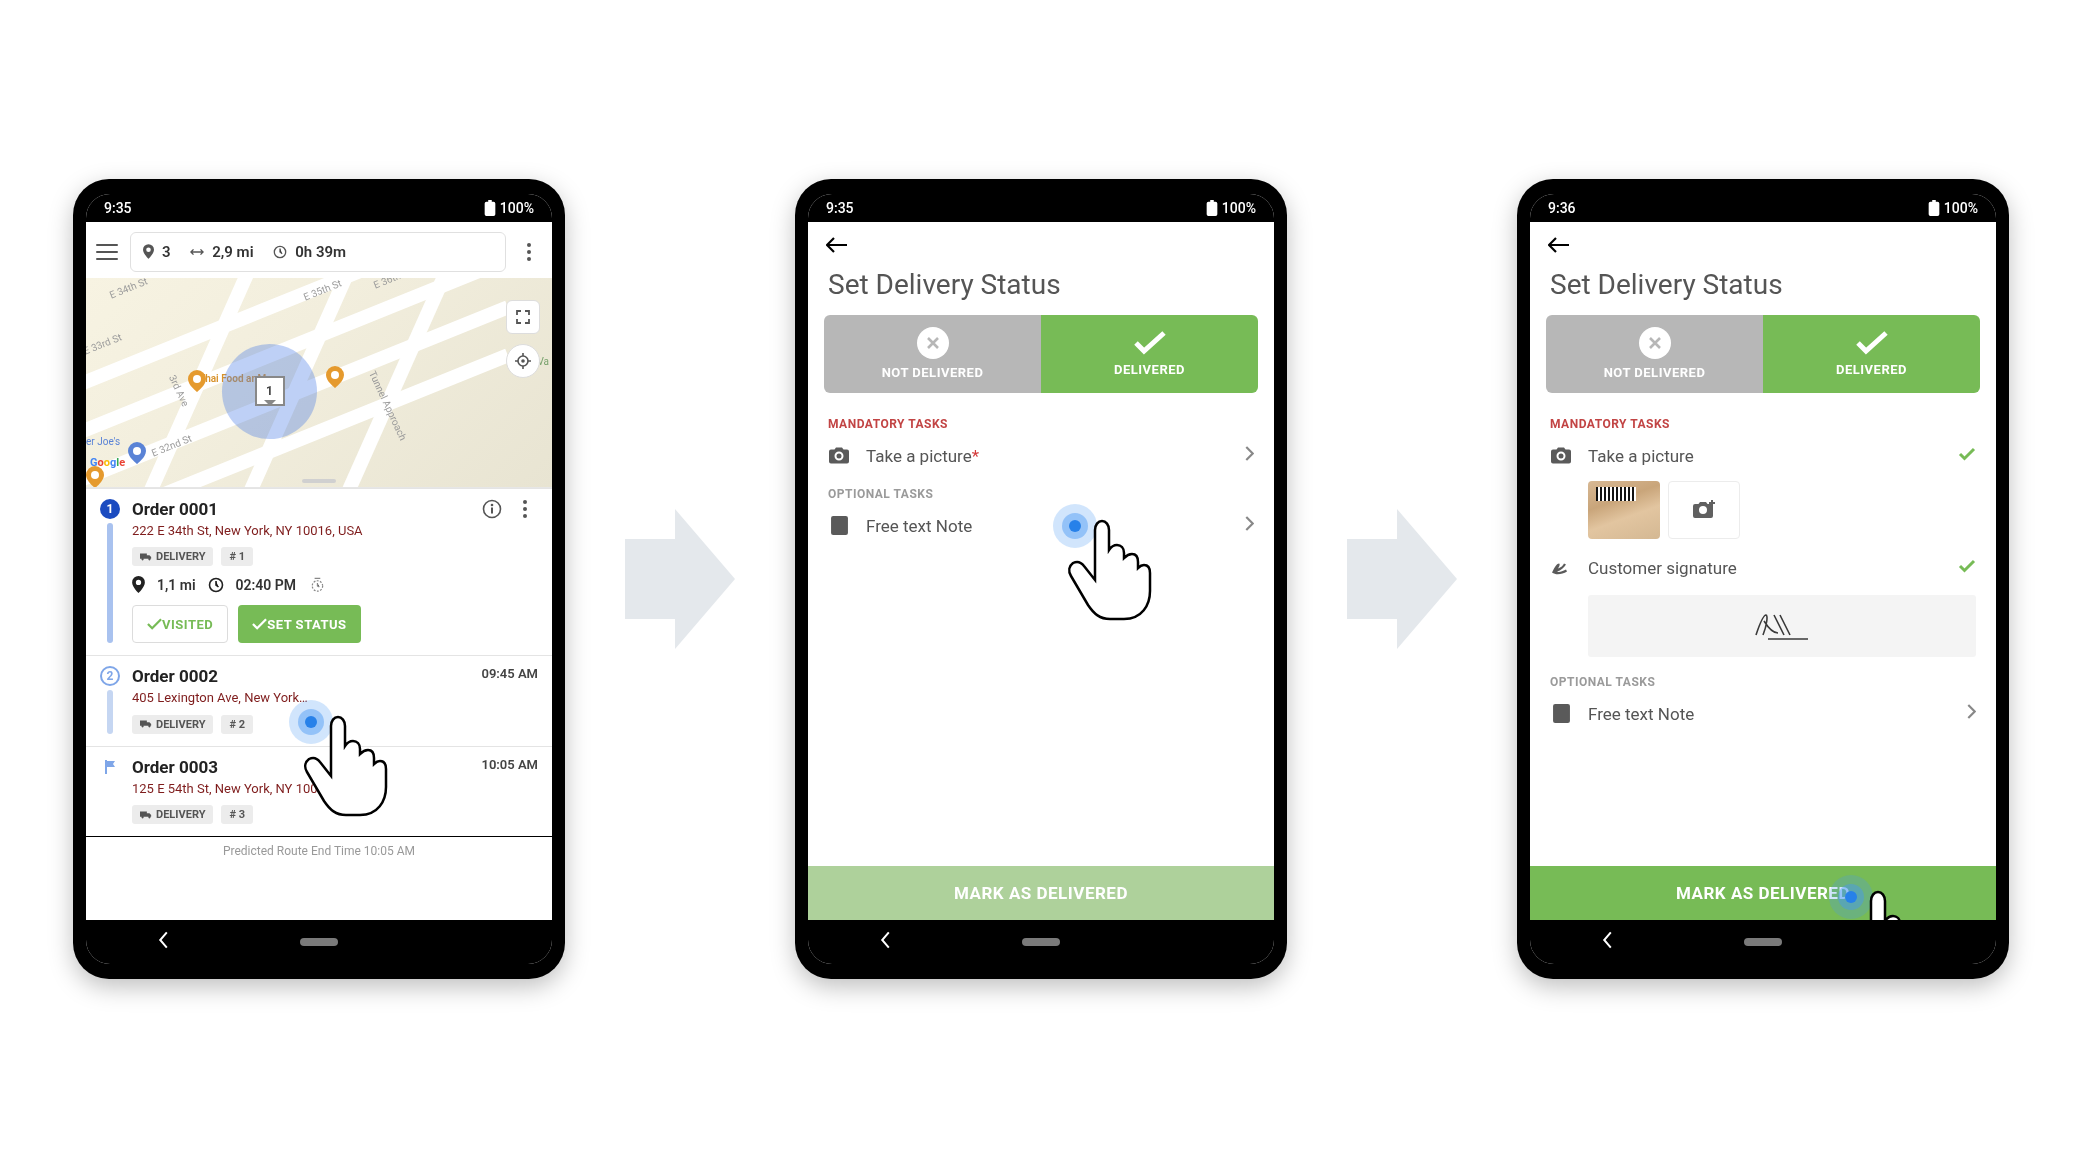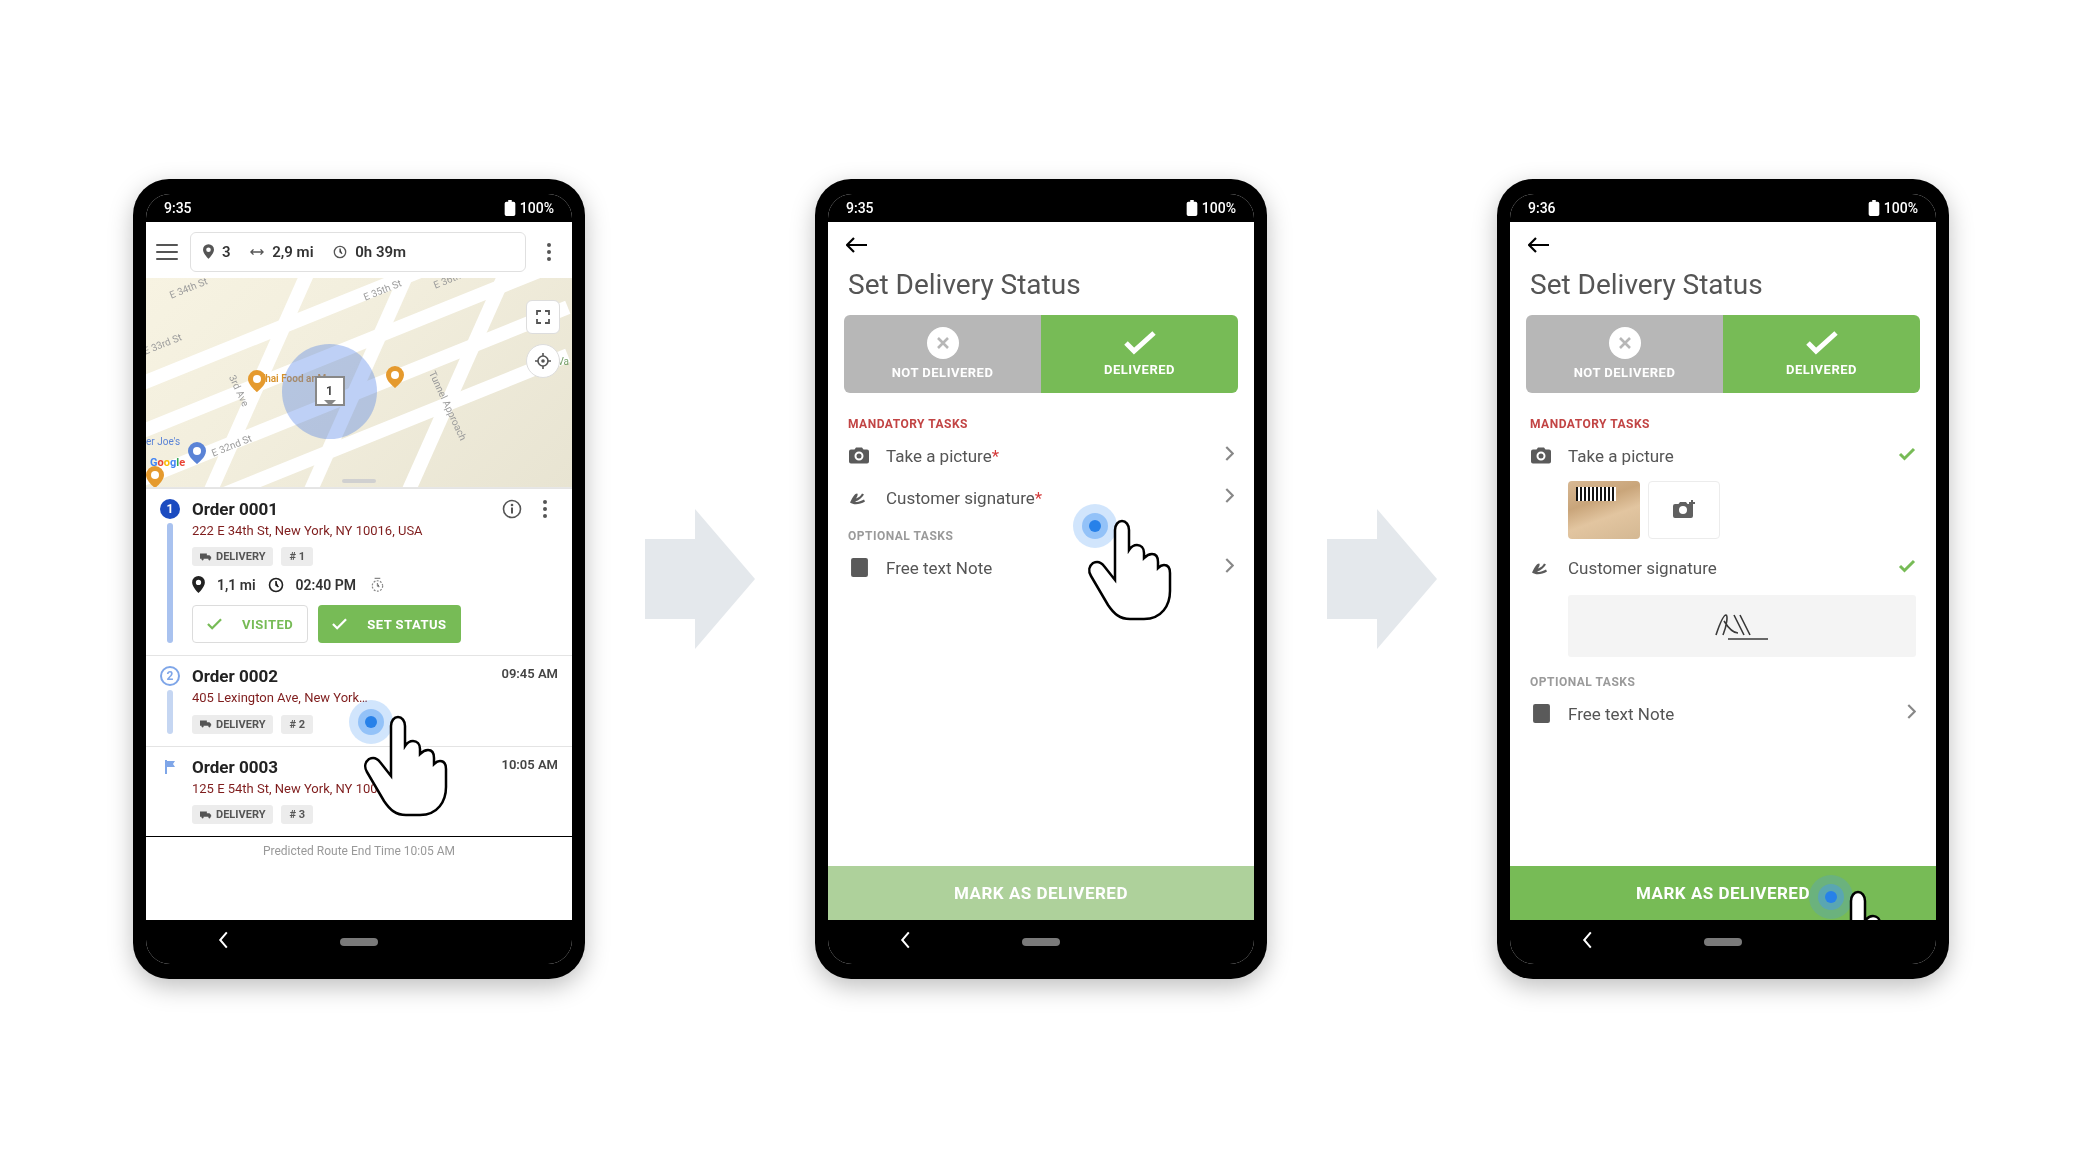--- a/index.html
+++ b/index.html
@@ -12,21 +12,21 @@
     --gray-mid:#808080;
     --text:#444;
     --text-light:#7a7a7a;
     --red:#d43c3c;
     --blue:#2c5fcd;
     --blue-badge:#1b4bc0;
     --touch-blue:#0d6fe0;
   }
   *{box-sizing:border-box;font-family:-apple-system,BlinkMacSystemFont,"Segoe UI",Roboto,Helvetica,Arial,sans-serif;}
   body{margin:0;background:#fff;display:flex;align-items:center;justify-content:center;gap:60px;padding:40px 20px;min-height:1157px;}
-  .phone{width:452px;height:800px;background:#000;border-radius:36px;padding:15px 13px;position:relative;box-shadow:0 8px 24px rgba(0,0,0,.25);flex-shrink:0;}
+  .phone{width:492px;height:800px;background:#000;border-radius:36px;padding:15px 13px;position:relative;box-shadow:0 8px 24px rgba(0,0,0,.25);flex-shrink:0;}
   .screen{width:100%;height:100%;background:#fff;border-radius:24px;overflow:hidden;display:flex;flex-direction:column;position:relative;}
   
   .statusbar{background:#000;color:#fff;height:28px;display:flex;align-items:center;justify-content:space-between;padding:0 18px;font-size:14px;font-weight:500;}
   .statusbar .right{display:flex;align-items:center;gap:4px;}
   .battery{width:12px;height:16px;display:inline-block;}
   .battery svg{display:block;}
   
   .navbar{background:#000;height:44px;display:flex;align-items:center;justify-content:center;position:relative;}
   .nav-back{position:absolute;left:72px;color:#fff;}
   .nav-home{width:38px;height:8px;background:#7a7a7a;border-radius:4px;}
@@ -69,21 +69,21 @@
   .stop-main{flex:1;}
   .stop-head{display:flex;justify-content:space-between;align-items:flex-start;}
   .stop-title{font-size:17px;font-weight:700;color:#222;}
   .stop-addr{font-size:13px;color:#7f1d1d;margin-top:3px;line-height:1.35;}
   .stop-time{font-size:13px;color:#444;font-weight:600;}
   .tags{display:flex;gap:8px;margin-top:8px;}
   .tag{background:#ececec;color:#555;font-size:11px;font-weight:700;border-radius:3px;padding:3px 8px;display:flex;align-items:center;gap:4px;}
   .meta{display:flex;align-items:center;gap:12px;margin-top:10px;font-size:14px;color:#333;font-weight:600;}
   .meta svg,.meta .ic{flex-shrink:0;}
   .actions{display:flex;gap:10px;margin-top:12px;}
-  .btn{height:38px;border-radius:4px;display:flex;align-items:center;justify-content:center;gap:20px;font-size:13px;font-weight:700;letter-spacing:.5px;padding:0 14px;}
+  .btn{height:38px;border-radius:4px;display:flex;align-items:center;justify-content:center;gap:0;font-size:13px;font-weight:700;letter-spacing:.5px;padding:0 14px;}
   .btn.visited{border:1px solid #dcdcdc;color:var(--green);background:#fff;}
   .btn.setstatus{background:var(--green);color:#fff;}
   .info-icons{display:flex;gap:10px;align-items:center;color:#555;}
   .predicted{font-size:12px;color:#999;text-align:center;padding:7px 0;border-top:1px solid #000000;}
 
   
   .back-arrow{padding:14px 18px 4px;}
   .page-title{font-size:28px;font-weight:400;color:#555;padding:6px 20px 14px;}
   .toggle{display:flex;margin:0 16px 14px;border-radius:6px;overflow:hidden;height:78px;}
   .toggle-half{flex:1;display:flex;flex-direction:column;align-items:center;justify-content:center;gap:6px;font-size:13px;font-weight:700;letter-spacing:.5px;color:#fff;}
@@ -403,31 +403,20 @@
         <span class="tico">
             <svg width="20" height="17" viewBox="0 0 20 16">
               <path fill="#5a5a5a" d="M7 0h6l1.5 2H18a2 2 0 012 2v10a2 2 0 01-2 2H2a2 2 0 01-2-2V4a2 2 0 012-2h3.5L7 0zm3 4a4.5 4.5 0 100 9 4.5 4.5 0 000-9zm0 2a2.5 2.5 0 110 5 2.5 2.5 0 010-5z"></path>
             </svg>
           </span>
         <span class="tlabel"><span>Take a picture</span><span class="req">*</span></span>
         <span class="chev"><svg width="9" height="15" viewBox="0 0 8 14">
               <path fill="none" stroke="#888" stroke-width="2" d="M1 1l6 6-6 6"></path>
             </svg></span>
       </div>
-      <div class="task">
-        <span class="tico">
-            <svg width="20" height="15" viewBox="0 0 20 14">
-              <path fill="#5a5a5a" d="M1 12c3-6 5-9 7-9 1 0 1 2-1 5 3-1 5-3 6-5l2 1c-2 3-5 6-9 7 2 1 5 0 9-2l1 2c-5 3-11 4-15 1z"></path>
-            </svg>
-          </span>
-        <span class="tlabel"><span>Customer signature</span><span class="req">*</span></span>
-        <span class="chev"><svg width="9" height="15" viewBox="0 0 8 14">
-              <path fill="none" stroke="#888" stroke-width="2" d="M1 1l6 6-6 6"></path>
-            </svg></span>
-      </div>
       <div class="section-label gray">OPTIONAL TASKS</div>
       <div class="task">
         <span class="tico">
             <svg width="17" height="19" viewBox="0 0 16 18">
               <path fill="#5a5a5a" d="M2 0h12a2 2 0 012 2v14a2 2 0 01-2 2H2a2 2 0 01-2-2V2a2 2 0 012-2zm0 13l4-4v7H2v-3z"></path>
             </svg>
           </span>
         <span class="tlabel">Free text Note</span>
         <span class="chev"><svg width="9" height="15" viewBox="0 0 8 14">
               <path fill="none" stroke="#888" stroke-width="2" d="M1 1l6 6-6 6"></path>

